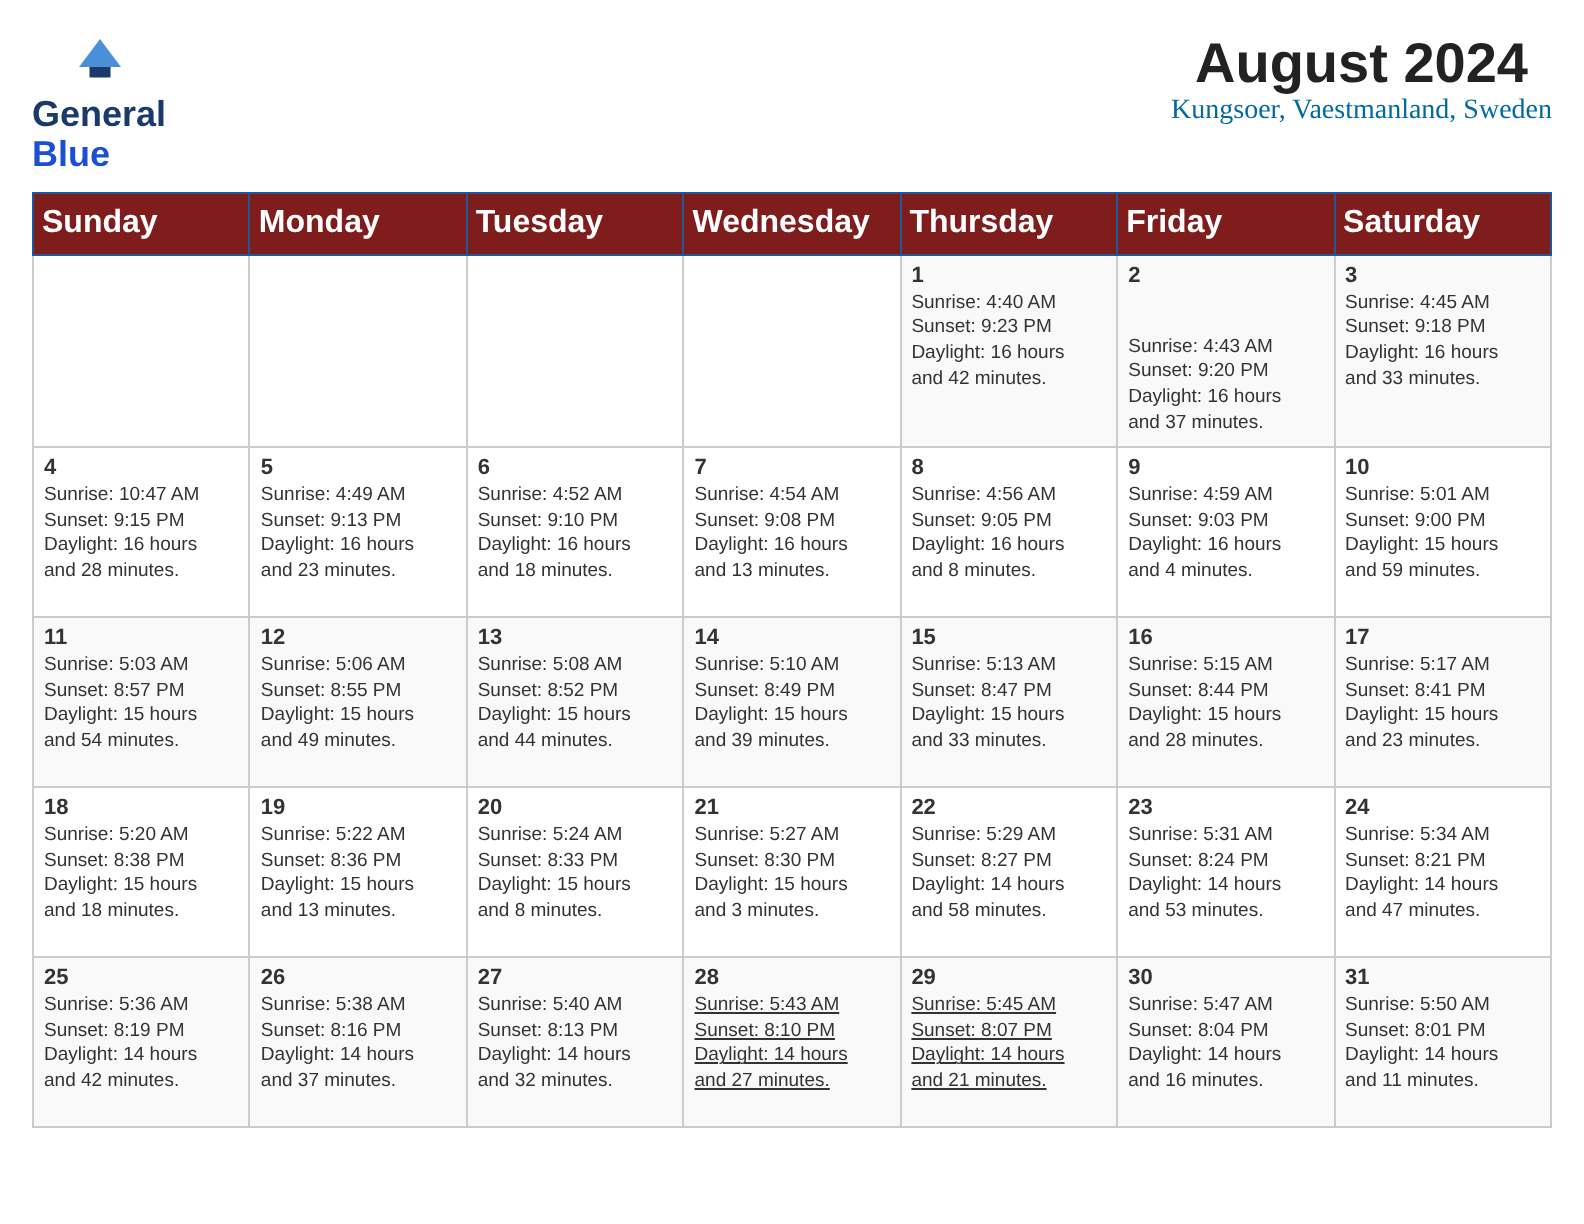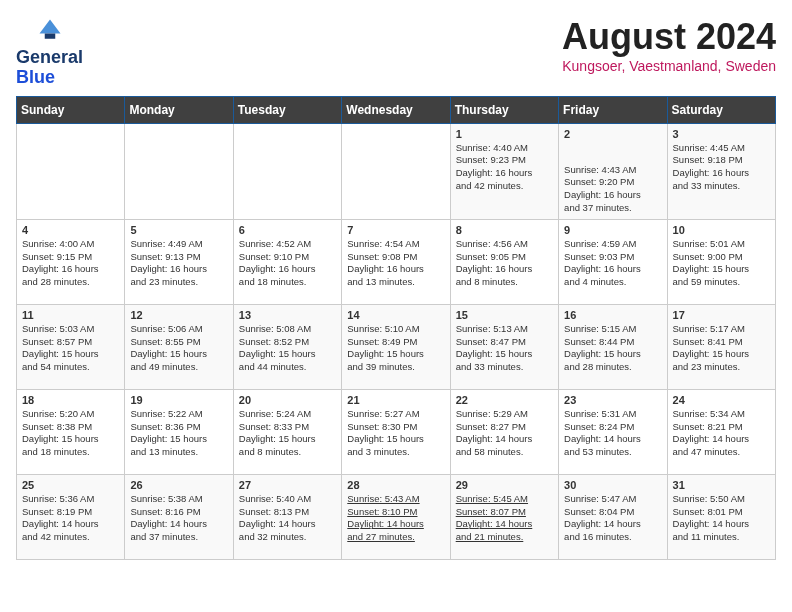--- a/index.html
+++ b/index.html
@@ -29,37 +29,39 @@
       line-height: 1.1;
     }
     .logo-icon {
       width: 28px;
       height: 28px;
     }
     .title-block {
       text-align: right;
     }
     .main-title {
-      font-size: 36px;
+      font-size: 28px;
       font-weight: bold;
       color: #222;
+      text-align: center;
     }
     .subtitle {
       font-size: 14px;
-      color: #be185d;
+      color: #0369a1;
+      font-family: Liberation Serif, serif;
     }
     table {
       width: 100%;
       border-collapse: collapse;
       table-layout: fixed;
     }
     thead th {
-      background: #404040;
+      background: #7f1d1d;
       color: #fff;
-      font-size: 12px;
+      font-size: 16px;
       font-weight: bold;
       padding: 6px 4px;
       text-align: left;
       border: 1px solid #1a5a9a;
     }
     tbody td {
       border: 1px solid #ccc;
       vertical-align: top;
       padding: 4px 5px;
       font-size: 10px;
@@ -143,21 +145,21 @@
           <span class="day-num">3</span>
           <div class="cell-text" style="white-space: pre-line;">Sunrise: 4:45 AM
 Sunset: 9:18 PM
 Daylight: 16 hours
 and 33 minutes.</div>
         </td>
       </tr>
       <tr>
         <td>
           <span class="day-num">4</span>
-          <div class="cell-text" style="white-space: pre-line;">Sunrise: 4:00 AM
+          <div class="cell-text" style="white-space: pre-line;">Sunrise: 10:47 AM
 Sunset: 9:15 PM
 Daylight: 16 hours
 and 28 minutes.</div>
         </td>
         <td>
           <span class="day-num">5</span>
           <div class="cell-text" style="white-space: pre-line;">Sunrise: 4:49 AM
 Sunset: 9:13 PM
 Daylight: 16 hours
 and 23 minutes.</div>

